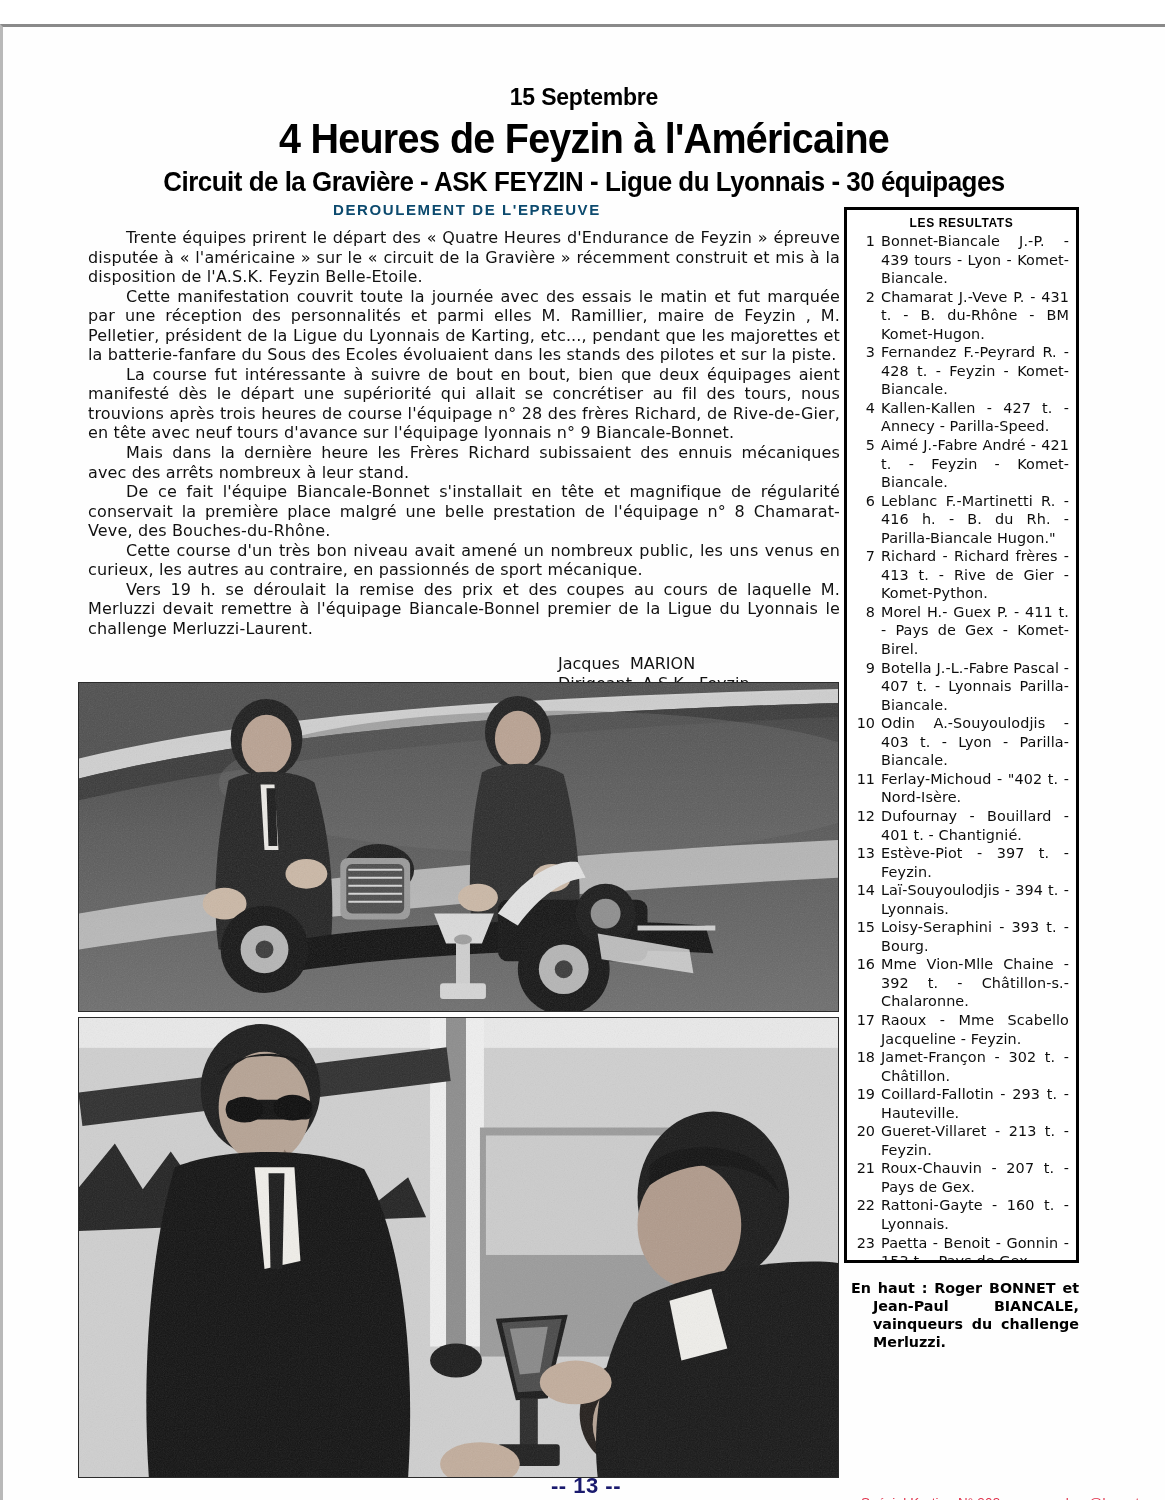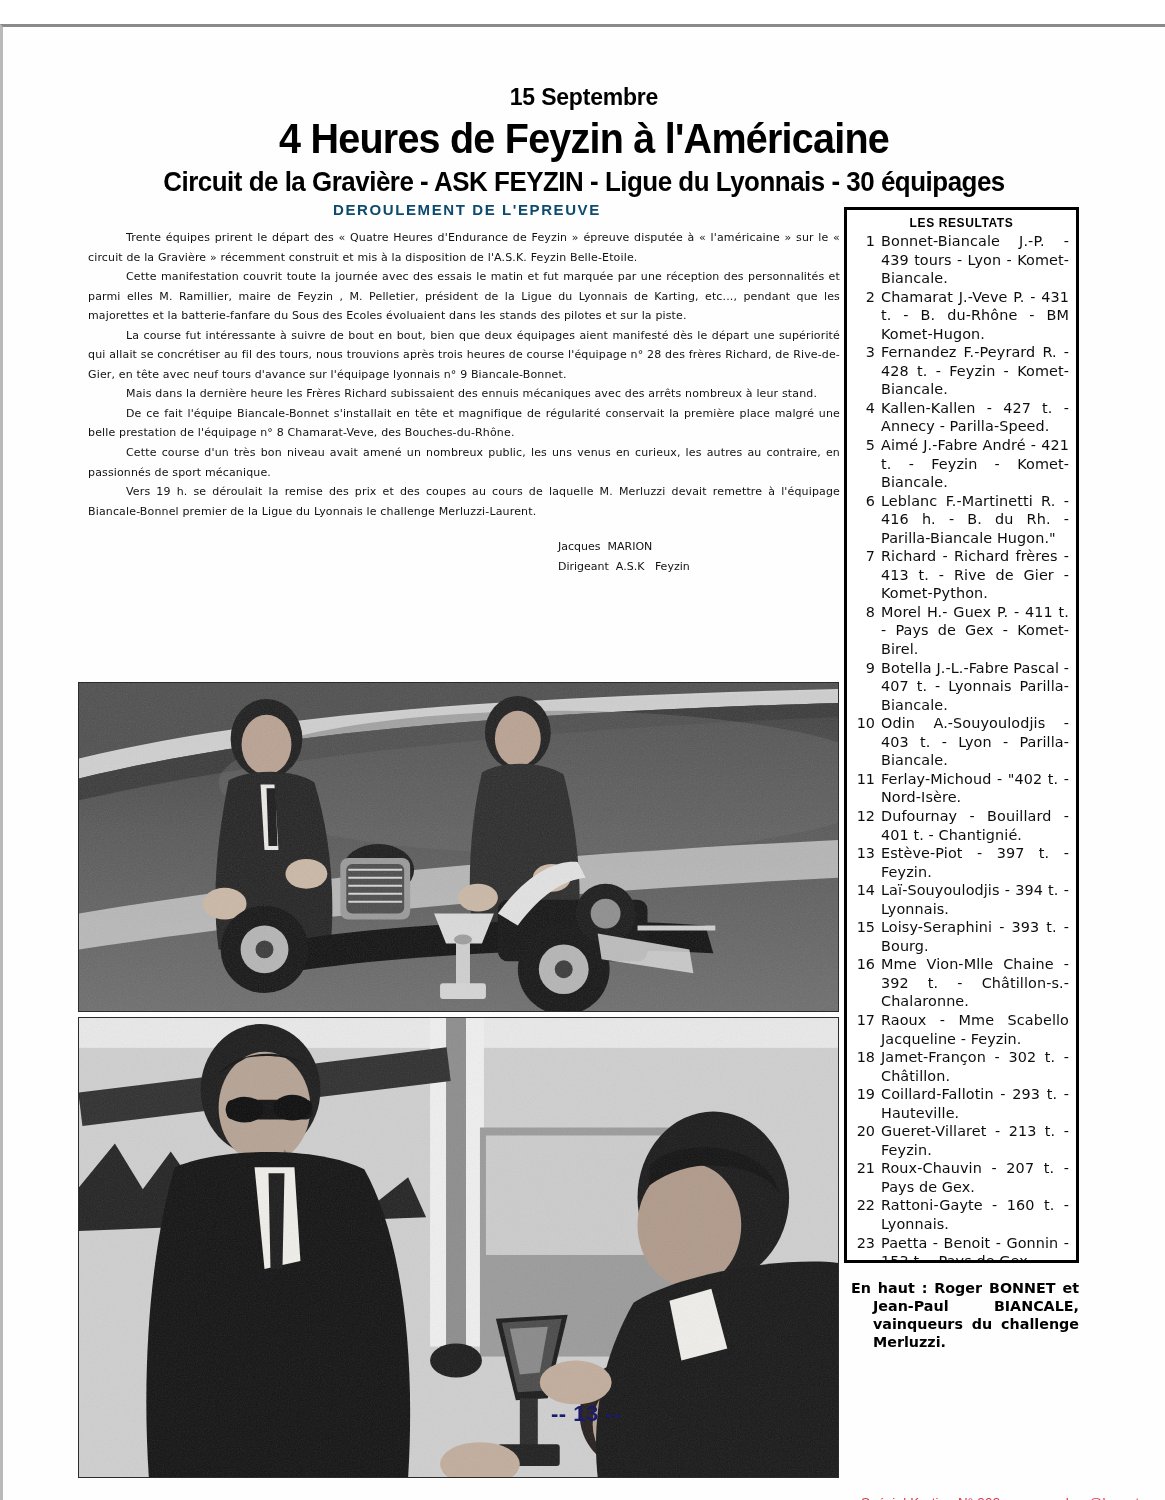--- a/index.html
+++ b/index.html
@@ -63,21 +63,21 @@
     letter-spacing: 1.6px;
     color: #0c4a6e;
   }
 
   
   .article {
     position: absolute;
     left: 85px;
     top: 201px;
     width: 752px;
-    font-size: 11px;
+    font-size: 16px;
     line-height: 19.55px;
     color: #111;
     text-align: justify;
     font-family: "DejaVu Sans", sans-serif;
   }
   .article p {
     margin: 0;
     text-indent: 38px;
     letter-spacing: 0.15px;
   }
@@ -170,21 +170,21 @@
   .captions p {
     margin: 0;
     padding-left: 22px;
     text-indent: -22px;
   }
 
   
   .page-number {
     position: absolute;
     left: 548px;
-    top: 1374px;
+    top: 1446px;
     font-weight: bold;
     font-size: 22px;
     color: #1a1a6e;
     letter-spacing: 0.5px;
   }
   .credit {
     position: absolute;
     left: 858px;
     top: 1468px;
     font-size: 13.4px;

